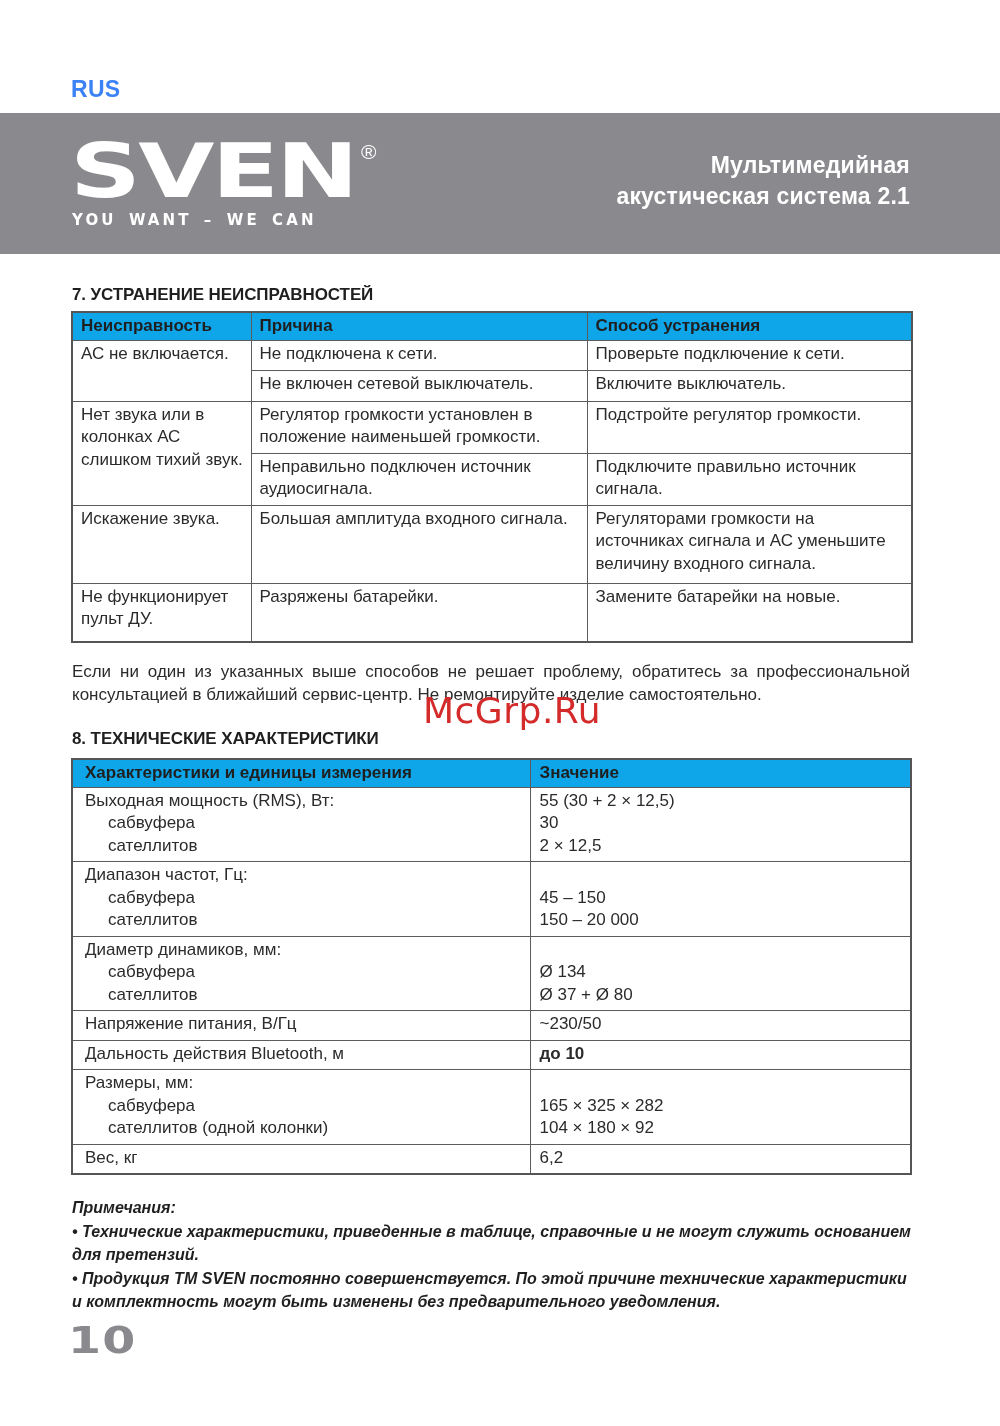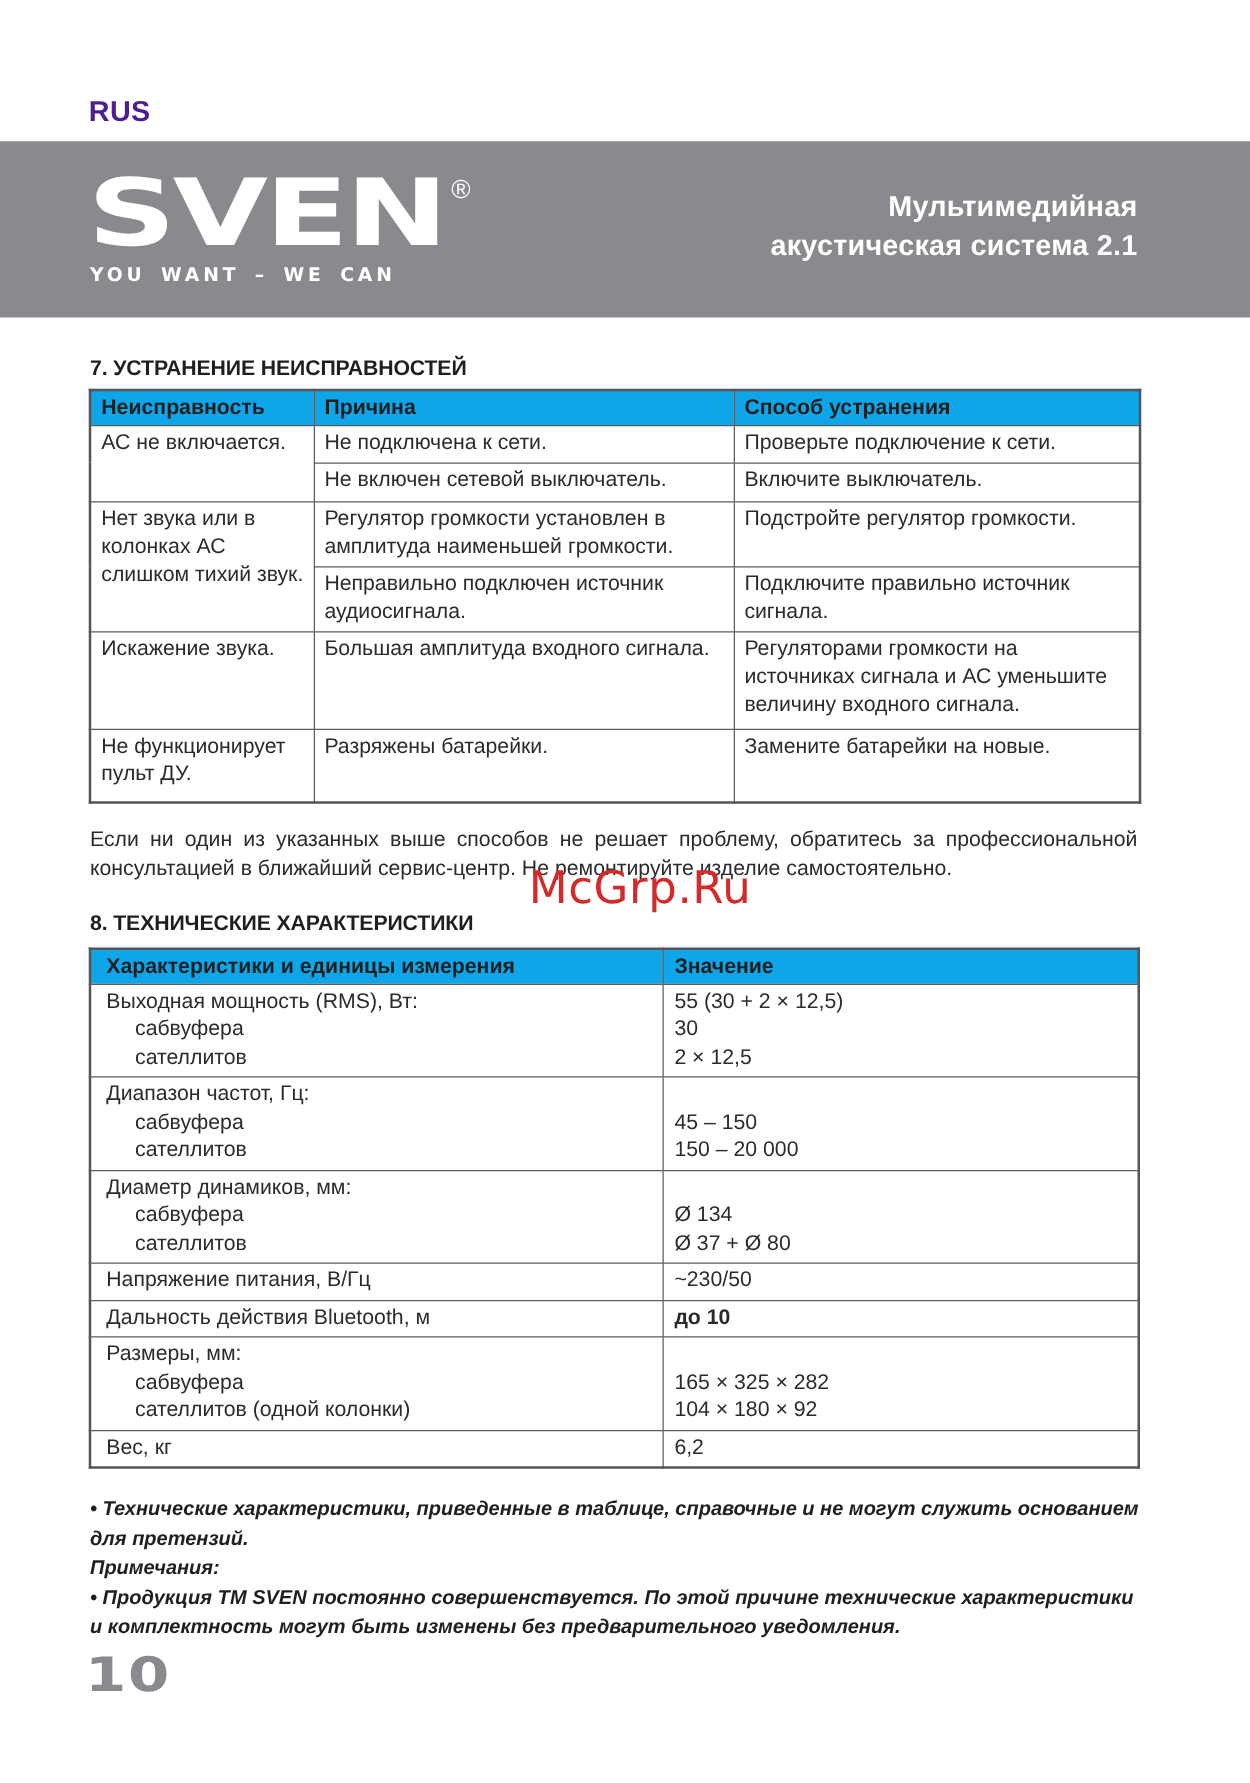--- a/index.html
+++ b/index.html
@@ -2,21 +2,21 @@
 <html><head>
 <meta charset="utf-8">
 <style>
   html, body { margin: 0; padding: 0; background: #ffffff; }
   body {
     width: 1000px; height: 1426px; position: relative; overflow: hidden;
     font-family: "Liberation Sans", sans-serif; color: #2b2b2b;
   }
   .lang {
     position: absolute; left: 71px; top: 76px;
-    font-size: 23px; font-weight: bold; color: #4c1d95; letter-spacing: 0.3px;
+    font-size: 23px; font-weight: bold; color: #3b82f6; letter-spacing: 0.3px;
   }
   .banner {
     position: absolute; left: 0; top: 113px; width: 1000px; height: 141px;
     background: #8a8a8e;
   }
   .logo {
     position: absolute; left: 70px; top: 139px;
     font-family: "DejaVu Sans", sans-serif; font-weight: bold;
     font-size: 74px; line-height: 64px; color: #ffffff; letter-spacing: -2px;
     transform: scaleX(1.33); transform-origin: left top;
@@ -109,21 +109,21 @@
       <td rowspan="2">АС не включается.</td>
       <td>Не подключена к сети.</td>
       <td>Проверьте подключение к сети.</td>
     </tr>
     <tr style="height:31px">
       <td>Не включен сетевой выключатель.</td>
       <td>Включите выключатель.</td>
     </tr>
     <tr style="height:52px">
       <td rowspan="2">Нет звука или в колонках АС слишком тихий звук.</td>
-      <td>Регулятор громкости установлен в амплитуда наименьшей громкости.</td>
+      <td>Регулятор громкости установлен в положение наименьшей громкости.</td>
       <td>Подстройте регулятор громкости.</td>
     </tr>
     <tr style="height:52px">
       <td>Неправильно подключен источник аудиосигнала.</td>
       <td>Подключите правильно источник сигнала.</td>
     </tr>
     <tr style="height:78px">
       <td>Искажение звука.</td>
       <td>Большая амплитуда входного сигнала.</td>
       <td>Регуляторами громкости на источниках сигнала и АС уменьшите величину входного сигнала.</td>
@@ -223,18 +223,18 @@
           <span style="display: block;">Вес, кг</span>
         </td>
         <td style="padding-left: 9px;">
           <span style="display: block; min-height: 22.5px;">6,2</span>
         </td>
       </tr>
     </tbody>
 </table>
 
 <div class="notes">
+  <div>Примечания:</div>
   <div>• Технические характеристики, приведенные в таблице, справочные и не могут служить основанием для претензий.</div>
-  <div>Примечания:</div>
   <div>• Продукция ТМ SVEN постоянно совершенствуется. По этой причине технические характеристики и комплектность могут быть изменены без предварительного уведомления.</div>
 </div>
 
 <div class="page-number">10</div>
 
 </body></html>

